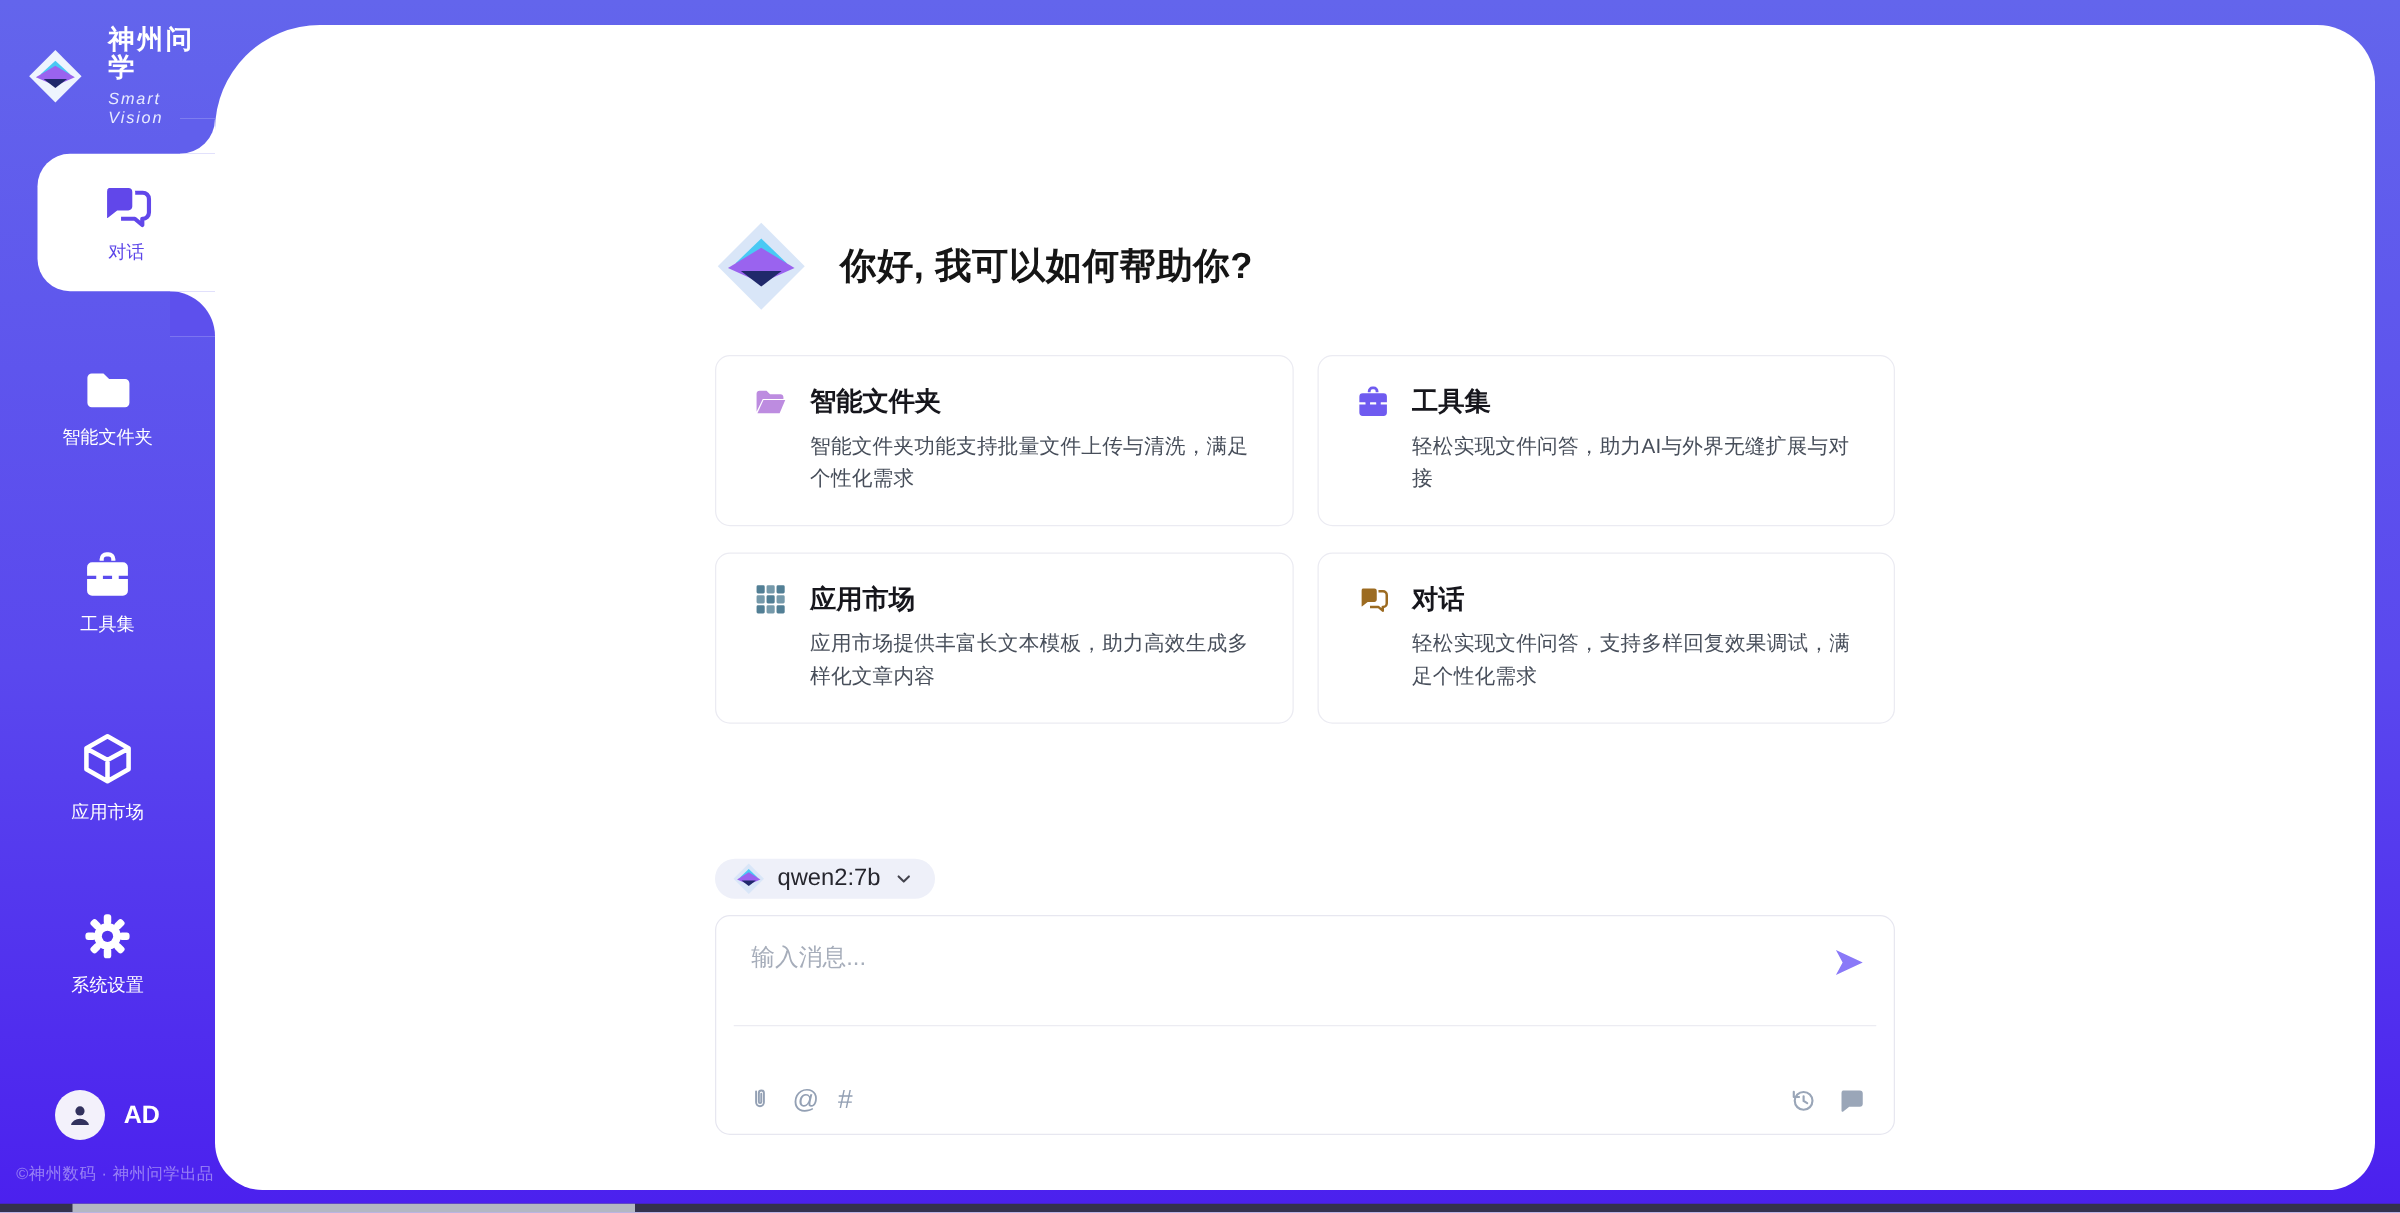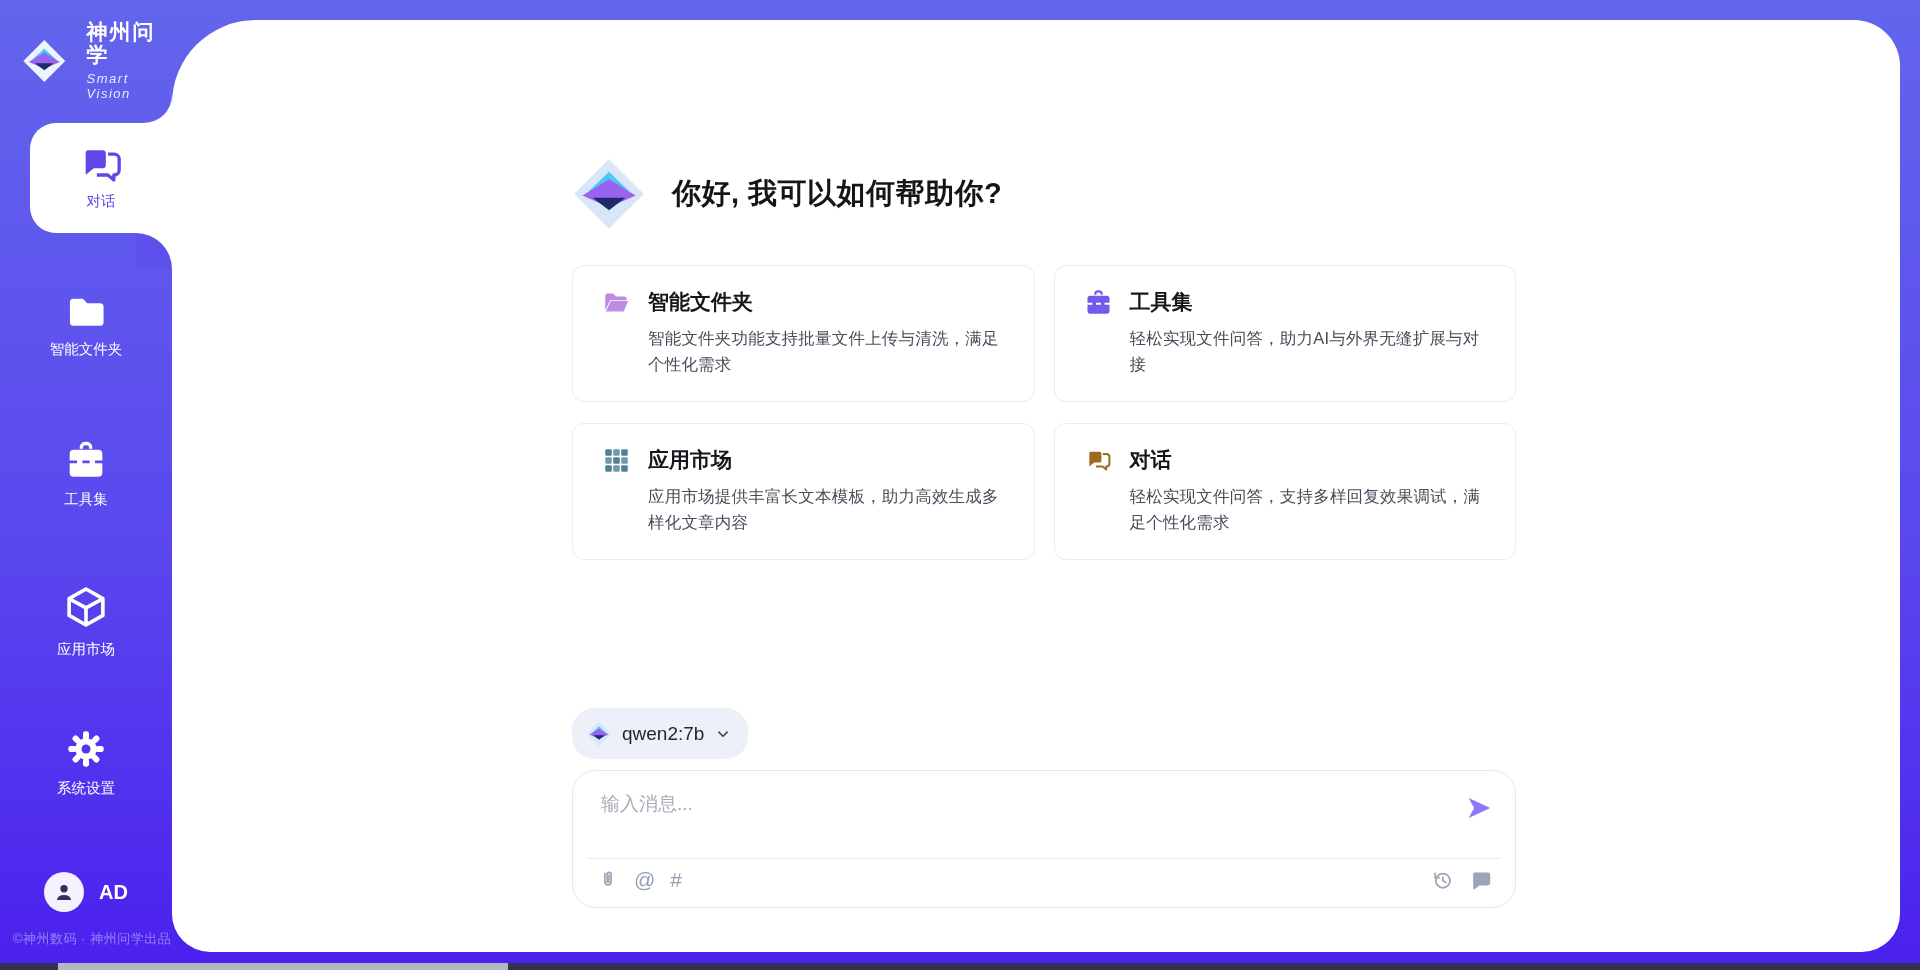--- a/index.html
+++ b/index.html
@@ -37,40 +37,40 @@
 
   .user-row{position:absolute;left:0;top:872px;width:172px;display:flex;align-items:center;
             justify-content:center;gap:15px;cursor:pointer;}
   .avatar{width:40px;height:40px;border-radius:50%;background:#f3f1fb;display:flex;
           align-items:center;justify-content:center;}
   .user-name{color:#fff;font-size:20px;font-weight:700;}
   .side-footer{position:absolute;left:13px;bottom:22px;color:rgba(255,255,255,.42);
                font-size:13px;letter-spacing:.5px;white-space:nowrap;}
 
   
-  .welcome{position:absolute;left:400px;top:137px;width:944px;}
+  .welcome{position:absolute;left:400px;top:156px;width:944px;}
   .greet-row{display:flex;align-items:center;gap:26px;}
   .greet-logo{width:74px;height:74px;}
   .greet-text{font-size:29px;font-weight:bold;color:#151515;letter-spacing:.5px;}
   .cards{margin-top:34px;display:grid;grid-template-columns:1fr 1fr;column-gap:19px;row-gap:21px;}
   .card{background:#fff;border:1px solid #ebebf2;border-radius:12px;padding:22px 30px 24px 30px;
         cursor:pointer;box-sizing:border-box;}
   .card-head{display:flex;align-items:center;gap:18px;}
   .card-icon{width:27px;height:27px;flex:0 0 auto;}
   .card-title{font-size:21px;font-weight:bold;color:#16161c;}
   .card-desc{margin:10px 0 0 45px;font-size:16.5px;line-height:1.55;color:#474e5a;letter-spacing:.2px;}
 
   
   .chat-area{position:absolute;left:400px;bottom:44px;width:944px;}
-  .model-pill{display:inline-flex;align-items:center;gap:10px;height:51px;padding:0 16px 0 14px;
+  .model-pill{display:inline-flex;align-items:center;gap:10px;height:32px;padding:0 16px 0 14px;
               border-radius:22px;background:#eef0f9;cursor:pointer;}
   .pill-logo{width:26px;height:26px;}
   .pill-label{font-size:19px;color:#26262e;font-weight:500;}
-  .composer{position:relative;margin-top:11px;height:138px;background:#fff;border:1px solid #e7e7f0;
-            border-radius:24px;box-sizing:border-box;}
+  .composer{position:relative;margin-top:11px;height:176px;background:#fff;border:1px solid #e7e7f0;
+            border-radius:12px;box-sizing:border-box;}
   .composer textarea{position:absolute;left:26px;top:18px;right:70px;height:58px;border:none;outline:none;
             resize:none;font-family:inherit;font-size:19px;color:#333;background:transparent;}
   .composer textarea::placeholder{color:#a6adba;}
   .send-btn{position:absolute;right:22px;top:23px;width:28px;height:28px;cursor:pointer;}
   .composer-divider{position:absolute;left:14px;right:14px;top:87px;height:1px;background:#ececf2;}
   .tool-left{position:absolute;left:24px;bottom:15px;display:flex;align-items:center;gap:15px;}
   .tool-right{position:absolute;right:22px;bottom:15px;display:flex;align-items:center;gap:15px;}
   .tool-btn{display:flex;align-items:center;justify-content:center;cursor:pointer;}
   .glyph{font-size:21px;color:#93a0b4;font-weight:500;}
 

